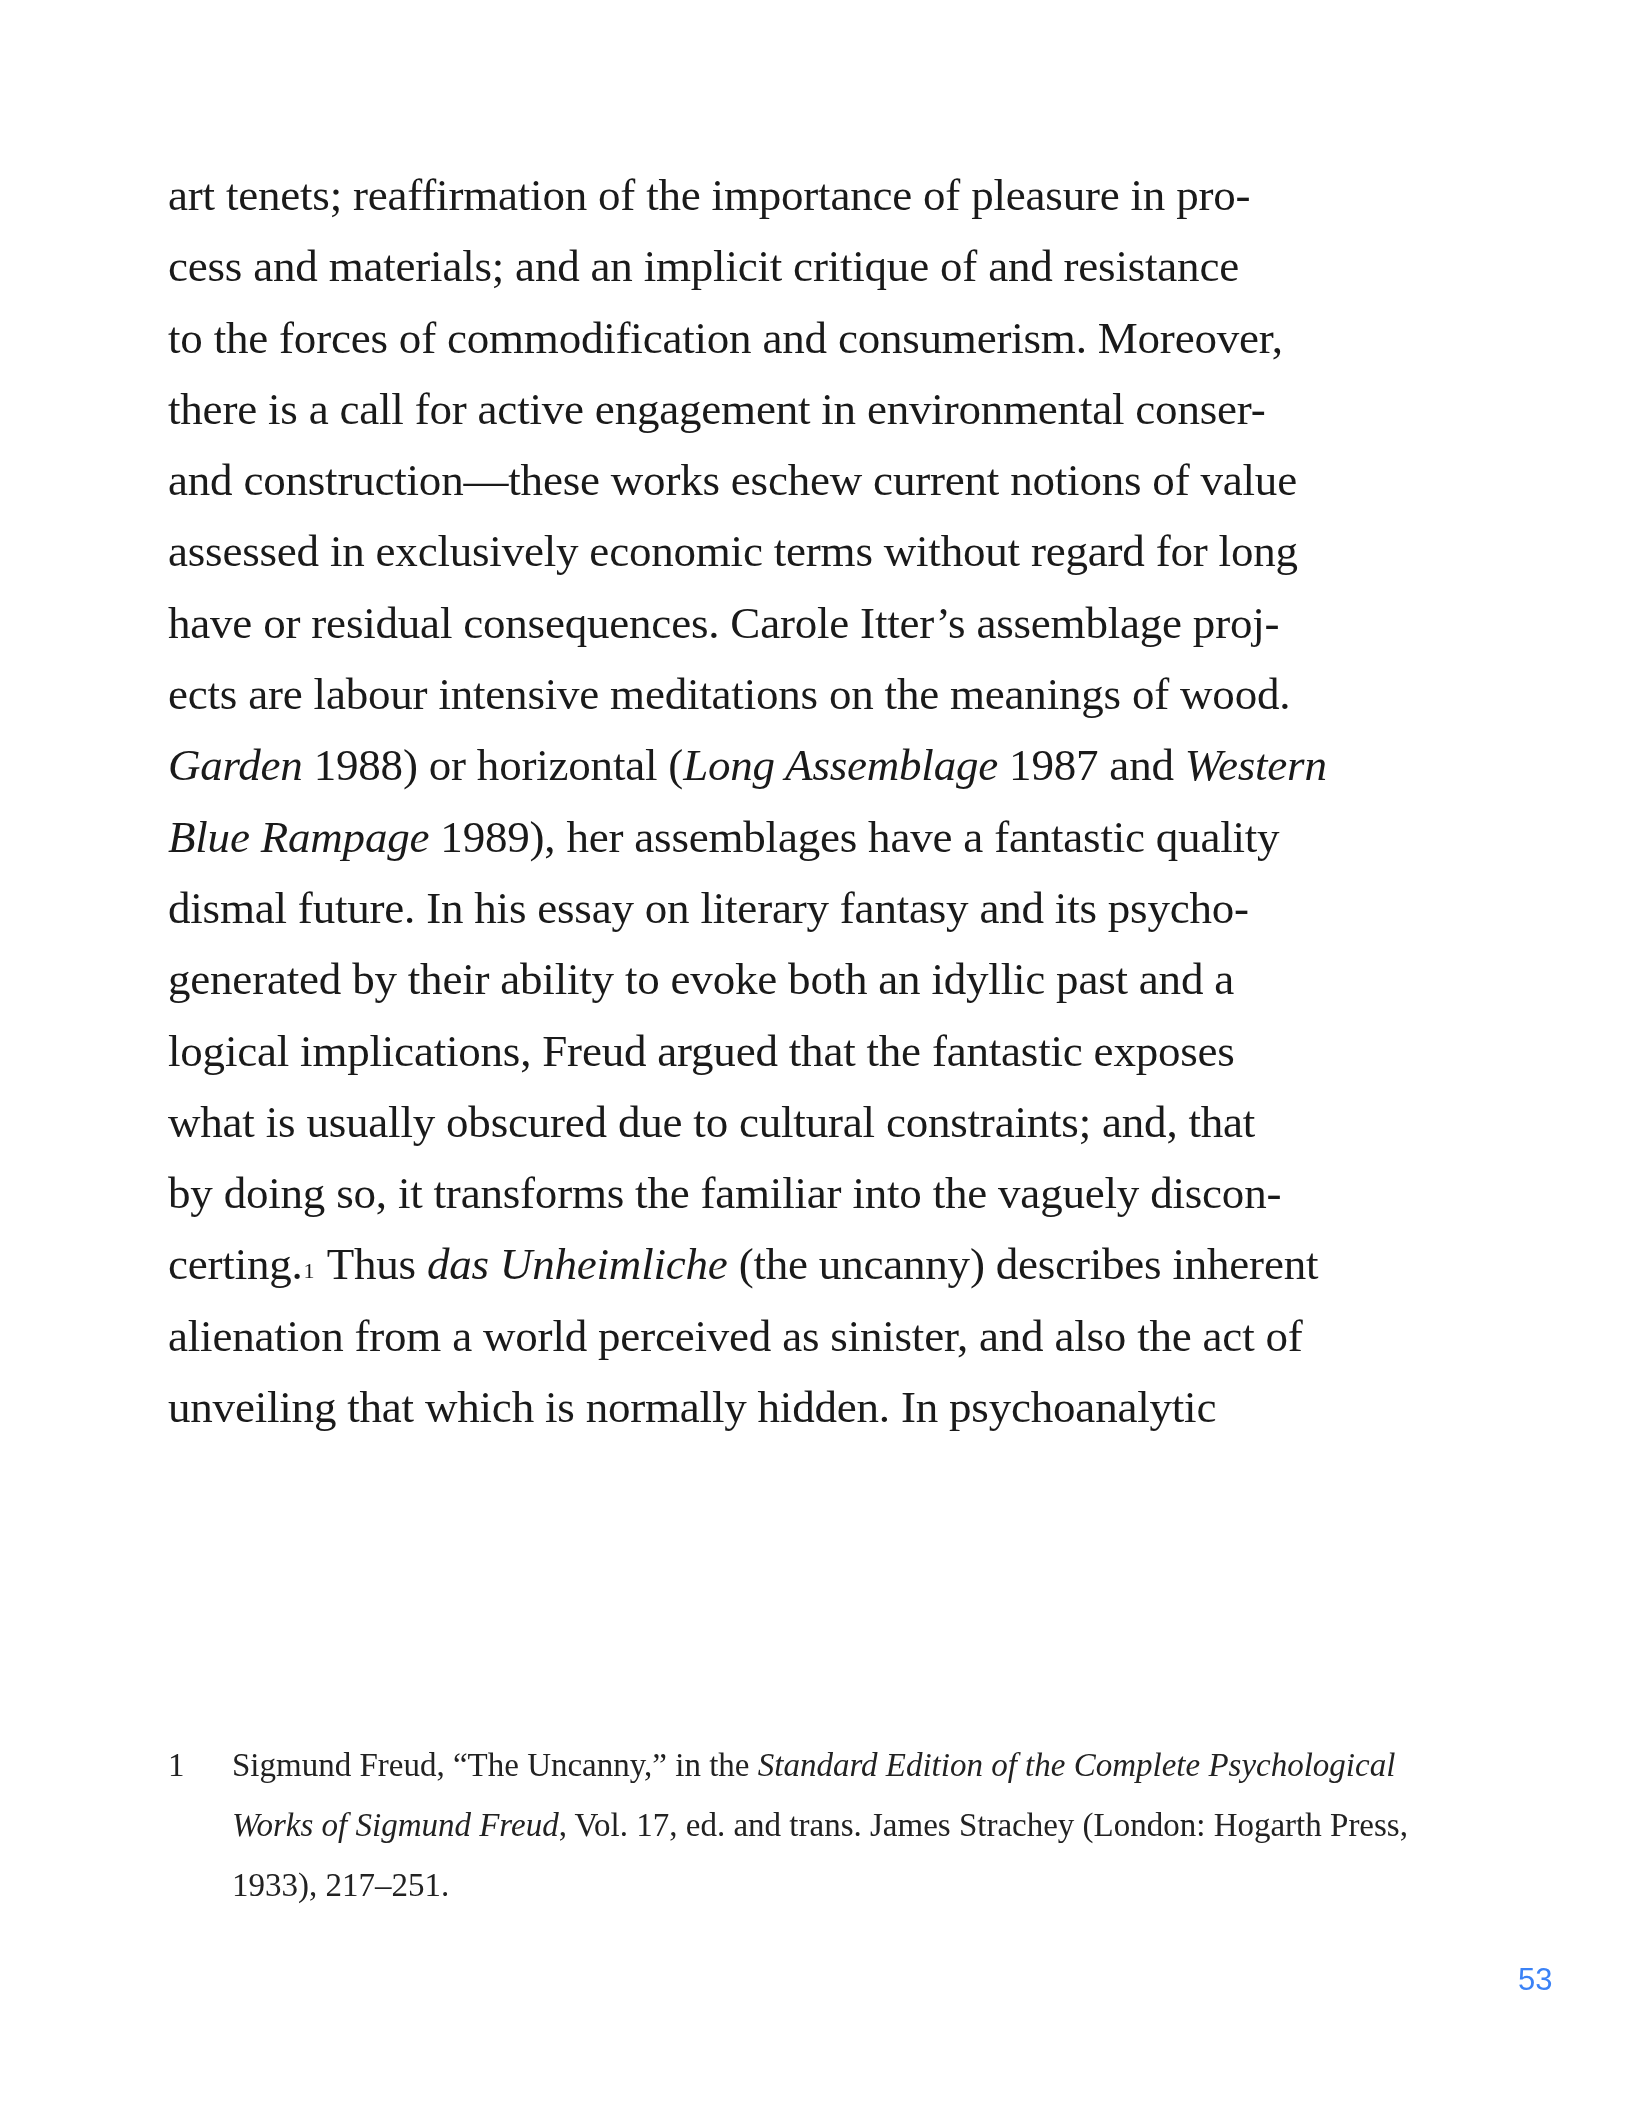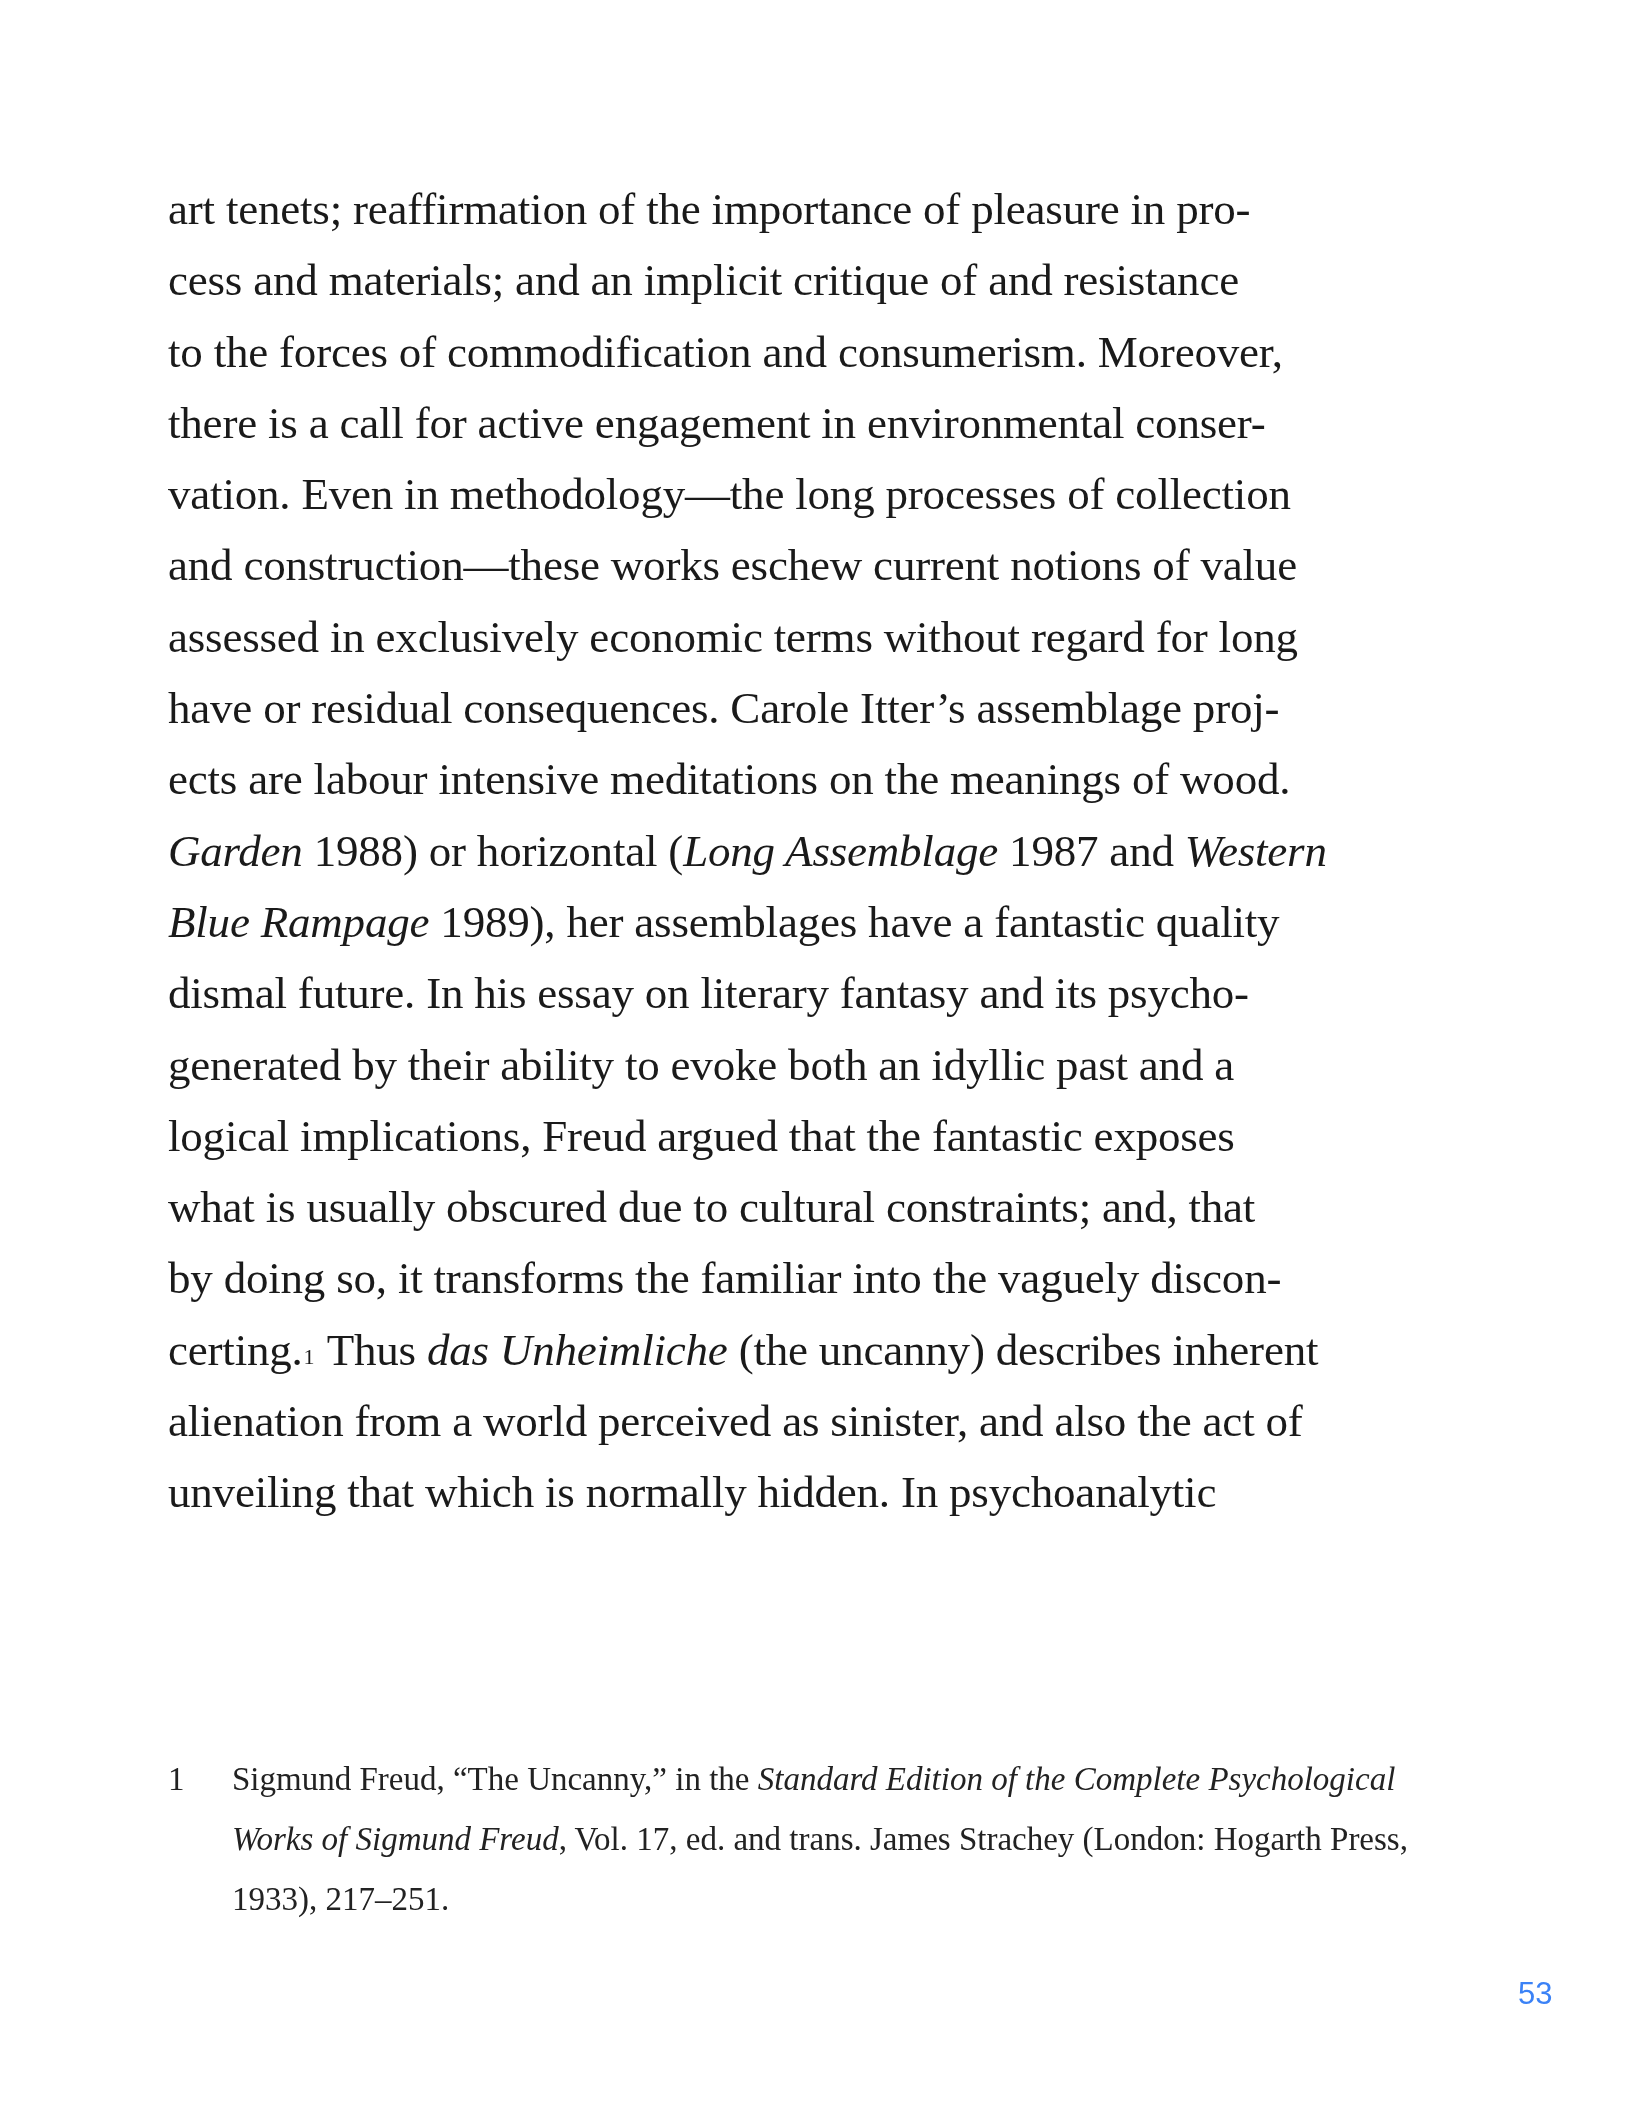--- a/index.html
+++ b/index.html
@@ -10,21 +10,21 @@
     body {
       width: 1650px;
       height: 2104px;
       position: relative;
       overflow: hidden;
       color: #1a1a1a;
       font-family: "Liberation Serif", "DejaVu Serif", serif;
     }
     .page {
       position: absolute;
-      left: 0; top: 14px;
+      left: 0; top: 0;
       width: 1650px; height: 2008px;
     }
     .body-text {
       position: absolute;
       left: 168px;
       top: 160px;
       width: 1320px;
       font-size: 45px;
       line-height: 71.3px;
       letter-spacing: -0.2px;
@@ -76,21 +76,20 @@
 
 <div class="page">
 
   <div class="body-text">
 
     <div>
       <span class="line">art tenets; reaffirmation of the importance of pleasure in pro-</span>
       <span class="line">cess and materials; and an implicit critique of and resistance</span>
       <span class="line">to the forces of commodification and consumerism. Moreover,</span>
       <span class="line">there is a call for active engagement in environmental conser-</span>
-      <span class="line">vation. Even in methodology—the long processes of collection</span>
       <span class="line">and construction—these works eschew current notions of value</span>
       <span class="line">assessed in exclusively economic terms without regard for long</span>
       <span class="line">have or residual consequences. Carole Itter’s assemblage proj-</span>
       <span class="line">ects are labour intensive meditations on the meanings of wood.</span>
     </div>
 
     <div>
       <span class="line"><em>Garden</em><span> 1988) or horizontal (</span><em>Long Assemblage</em><span> 1987 and </span><em>Western</em></span>
       <span class="line"><em>Blue Rampage</em><span> 1989), her assemblages have a fantastic quality</span></span>
       <span class="line">dismal future. In his essay on literary fantasy and its psycho-</span>

